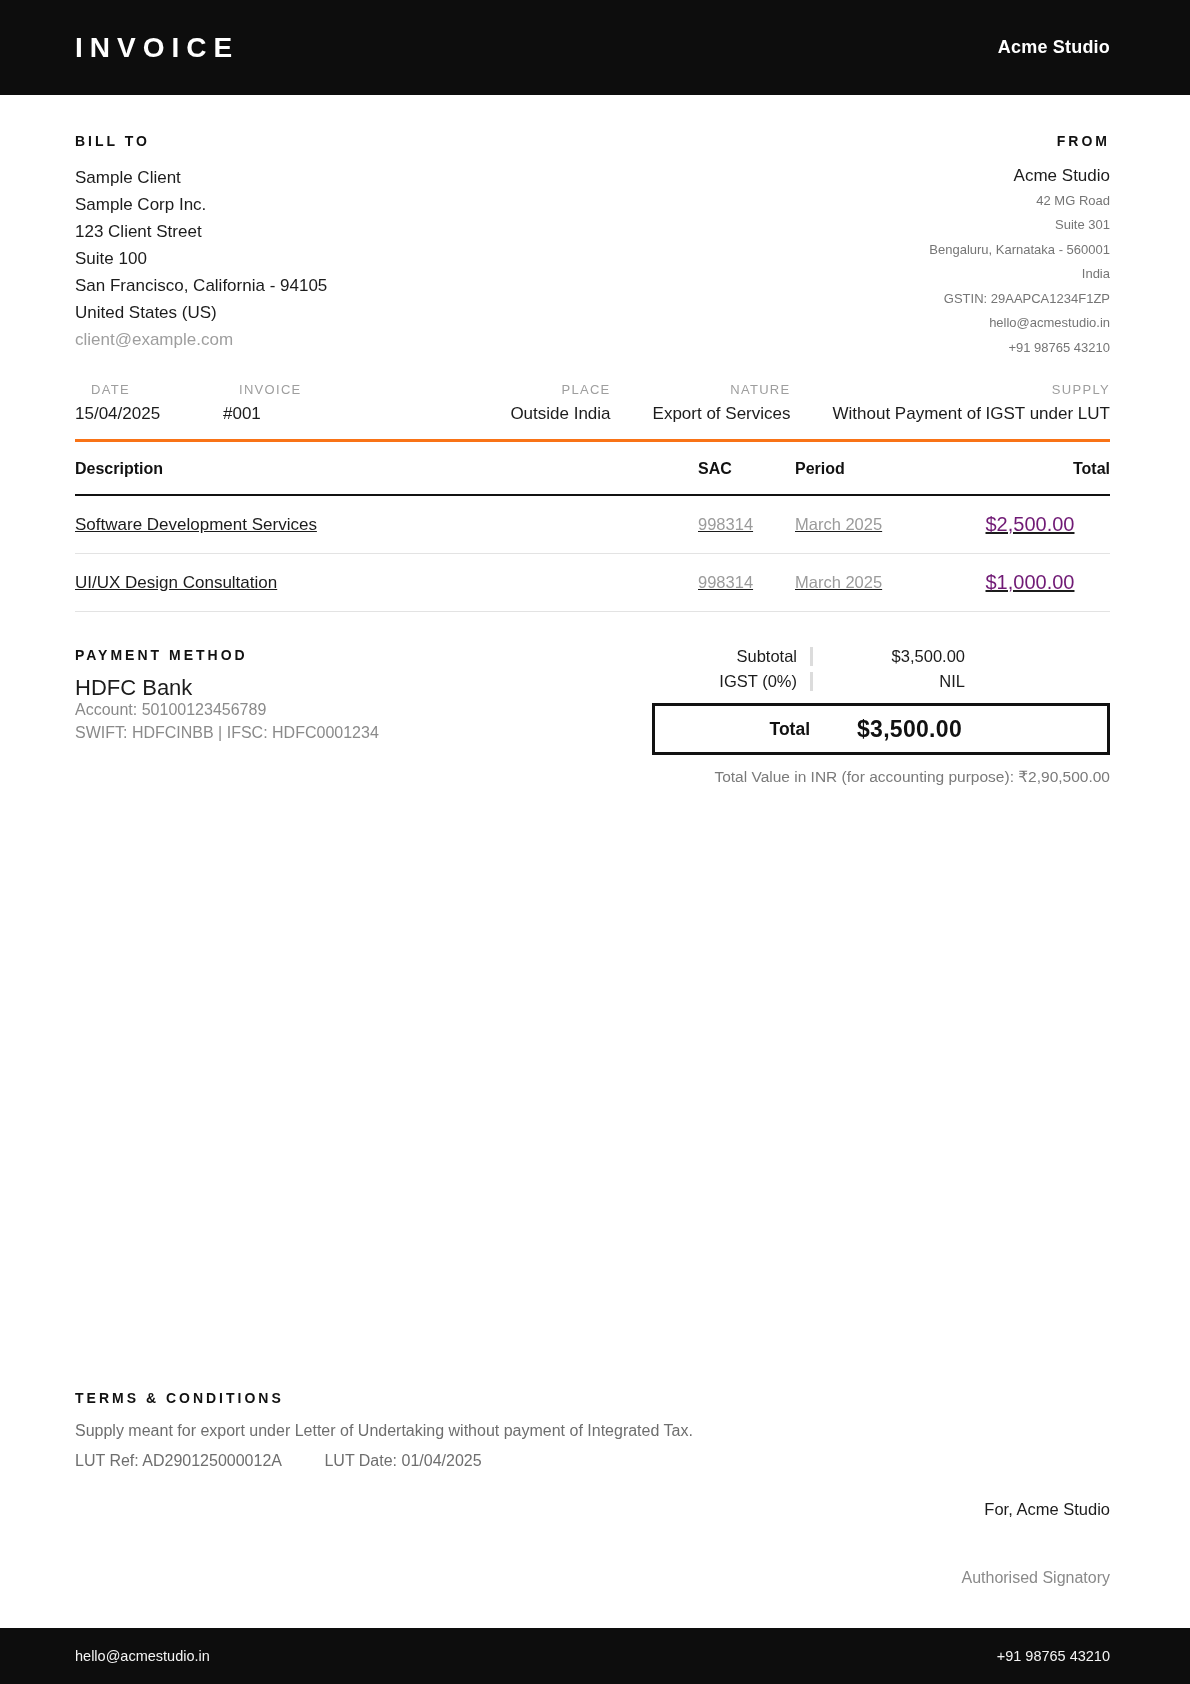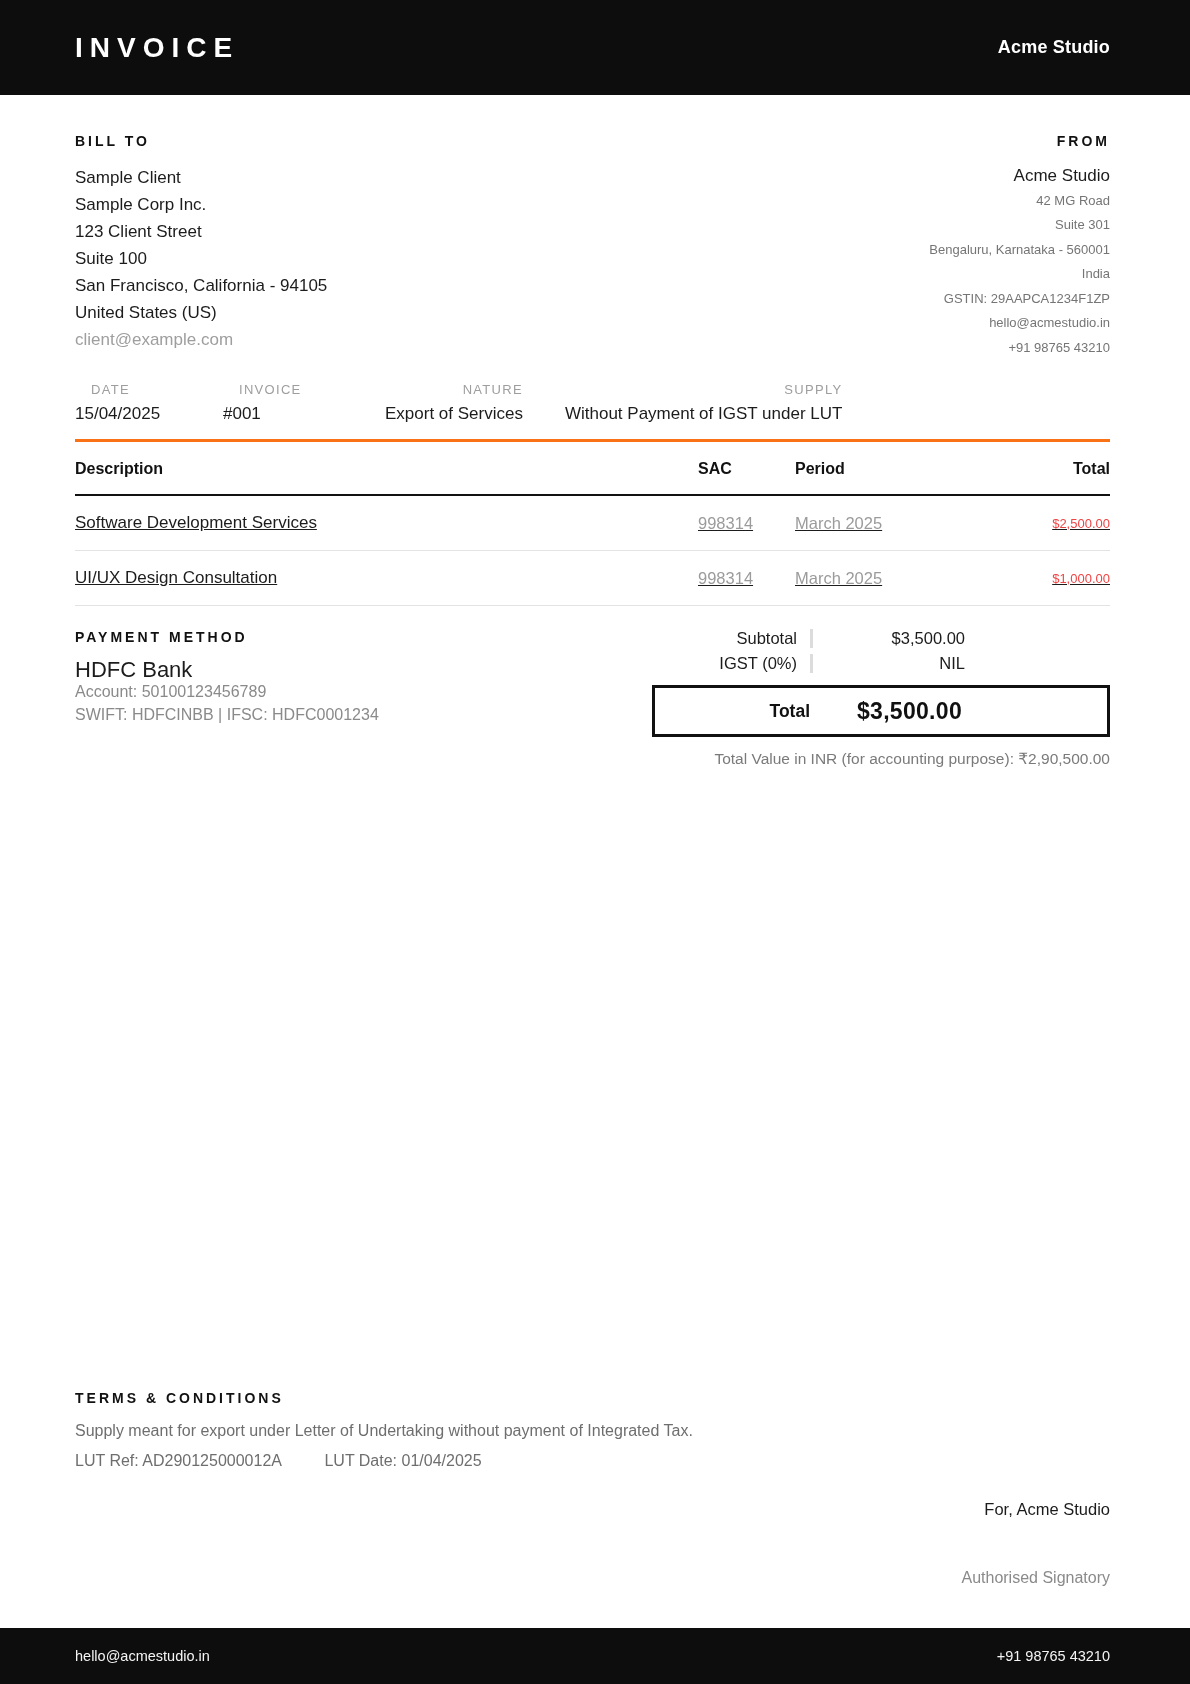--- a/index.html
+++ b/index.html
@@ -129,25 +129,25 @@
     color: #111111;
   }
   .thead .th.right { text-align: right; }
   .trow-item {
     padding: 17px 0;
     border-bottom: 1px solid #e3e3e3;
     text-decoration: underline;
   }
   .trow-item .desc { font-size: 17px; color: #1c1c1c; }
   .trow-item .dim  { font-size: 16.5px; color: #9b9b9b; }
-  .trow-item .amount { font-size: 13px; color: #ef4444; text-align: right; }
+  .trow-item .amount { font-size: 20px; color: #701a75; text-align: center; }
 
   
   .pay-totals {
-    margin-top: 23px;
+    margin-top: 35px;
     display: flex;
     justify-content: space-between;
     align-items: flex-start;
   }
   .payment-block { width: 420px; }
   .payment-block .bank {
     margin-top: 14px;
     font-size: 22px;
     color: #1c1c1c;
     line-height: 22px;
@@ -301,20 +301,24 @@
 
     <div class="meta-row">
       <div class="meta-col meta-date">
         <div class="meta-label">DATE</div>
         <div class="meta-value">15/04/2025</div>
       </div>
       <div class="meta-col meta-invoice">
         <div class="meta-label">INVOICE</div>
         <div class="meta-value">#001</div>
       </div>
+      <div class="meta-col meta-place">
+        <div class="meta-label">PLACE</div>
+        <div class="meta-value">Outside India</div>
+      </div>
       <div class="meta-col meta-nature">
         <div class="meta-label">NATURE</div>
         <div class="meta-value">Export of Services</div>
       </div>
       <div class="meta-col meta-supply">
         <div class="meta-label">SUPPLY</div>
         <div class="meta-value">Without Payment of IGST under LUT</div>
       </div>
     </div>
 

